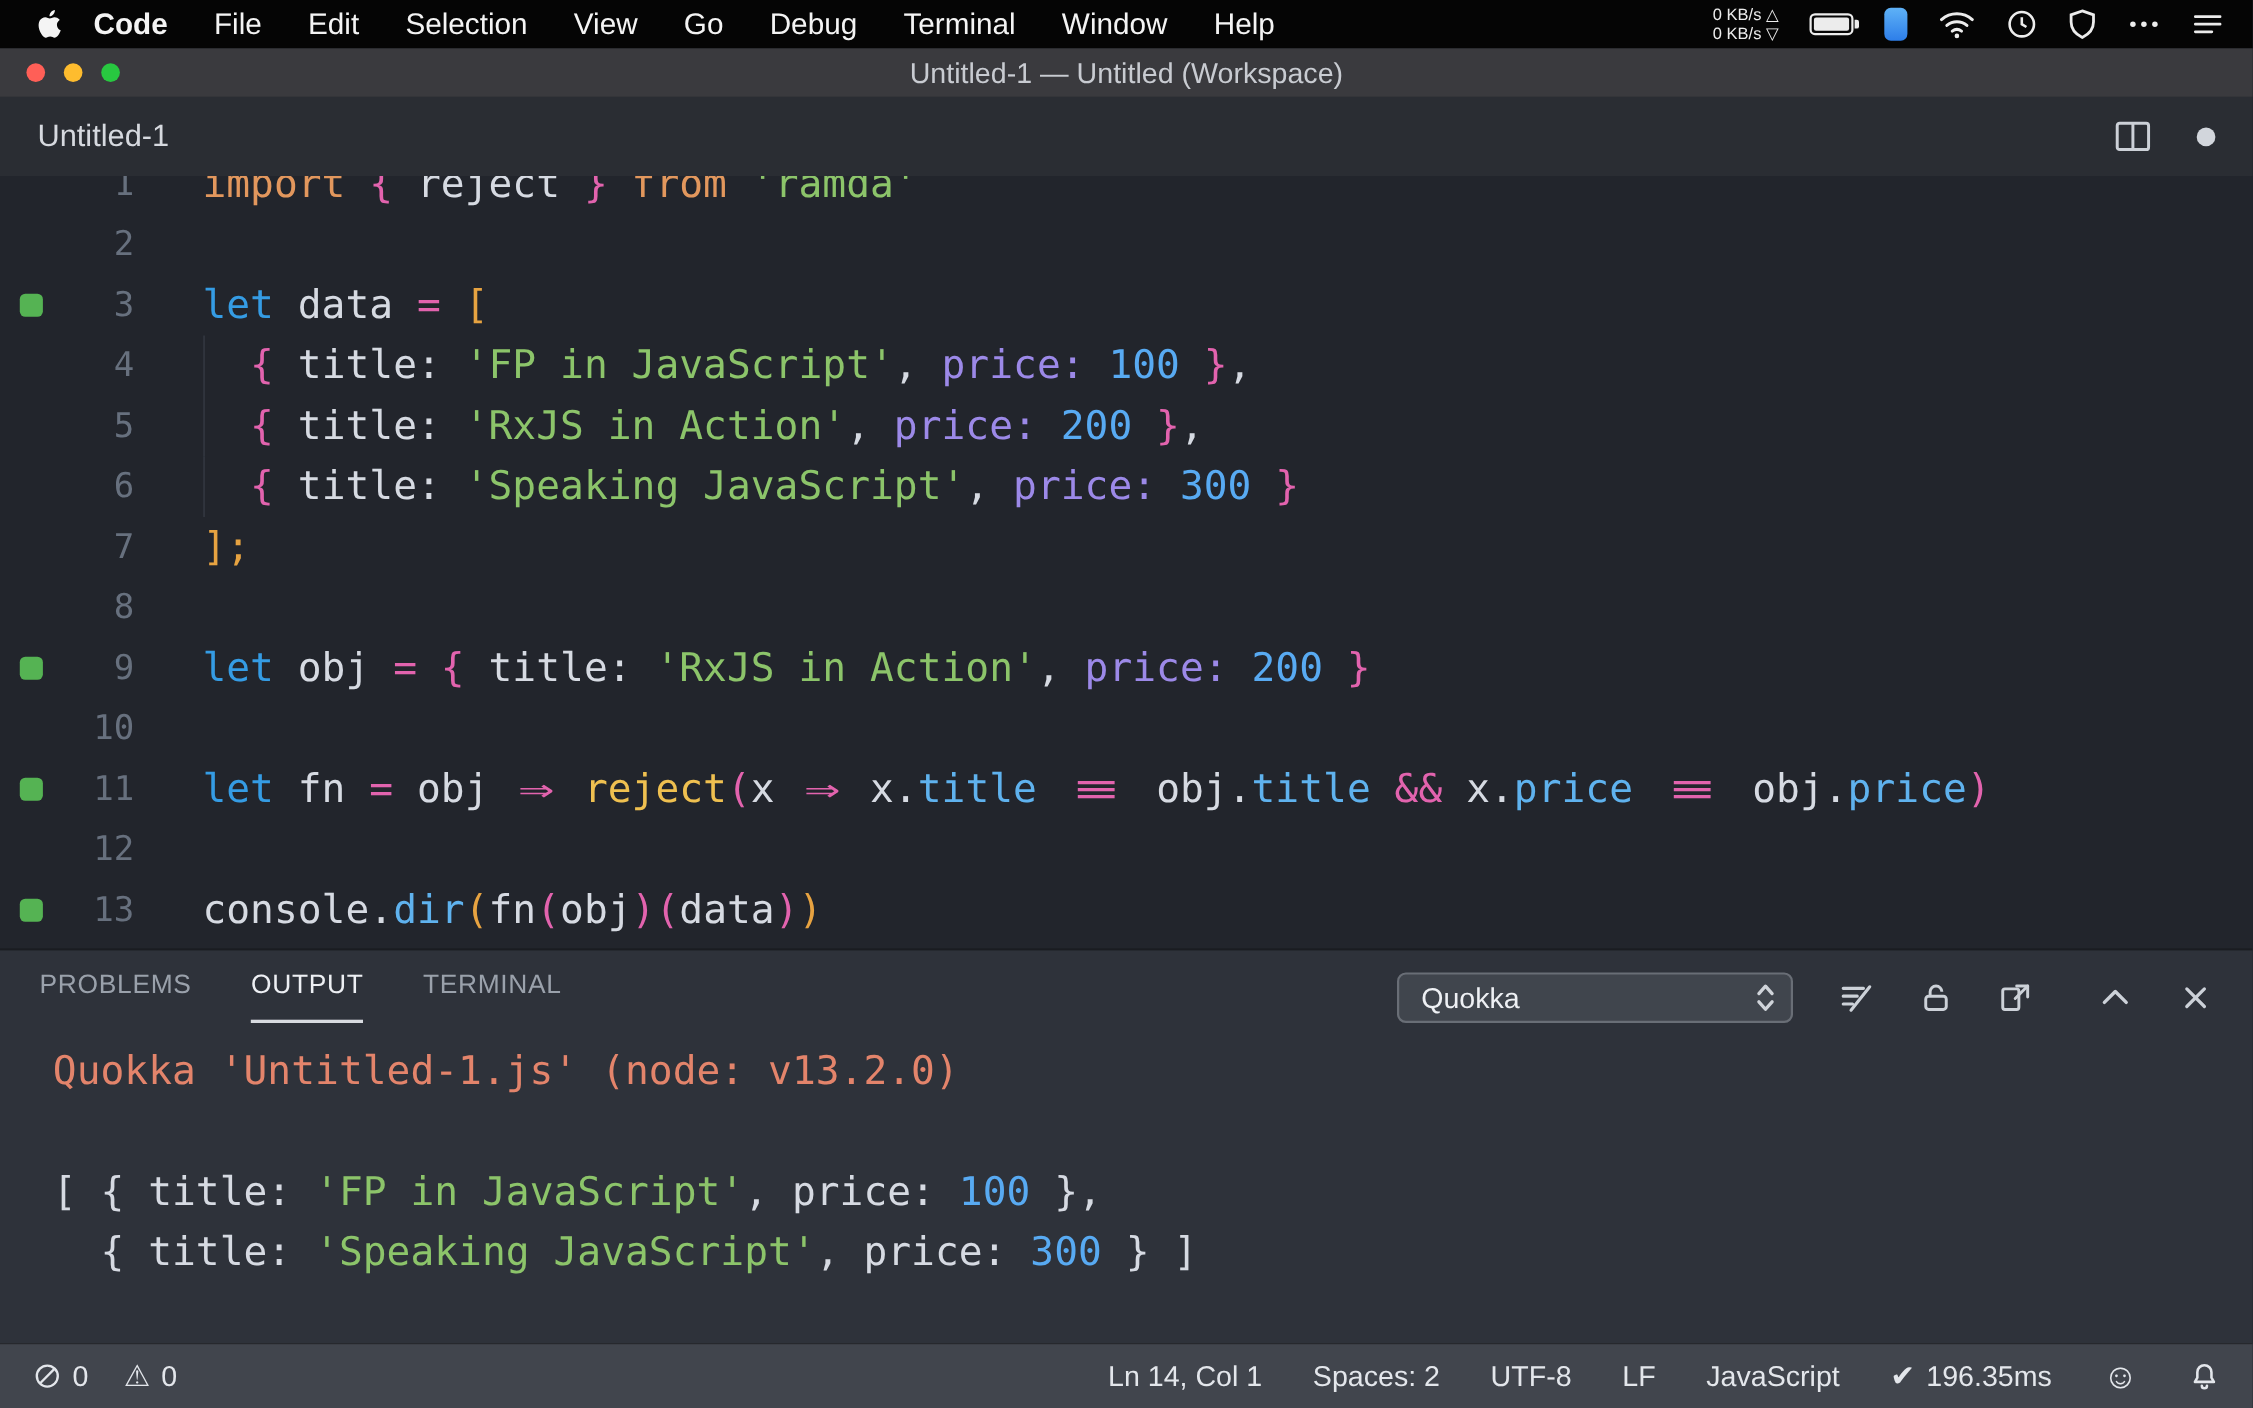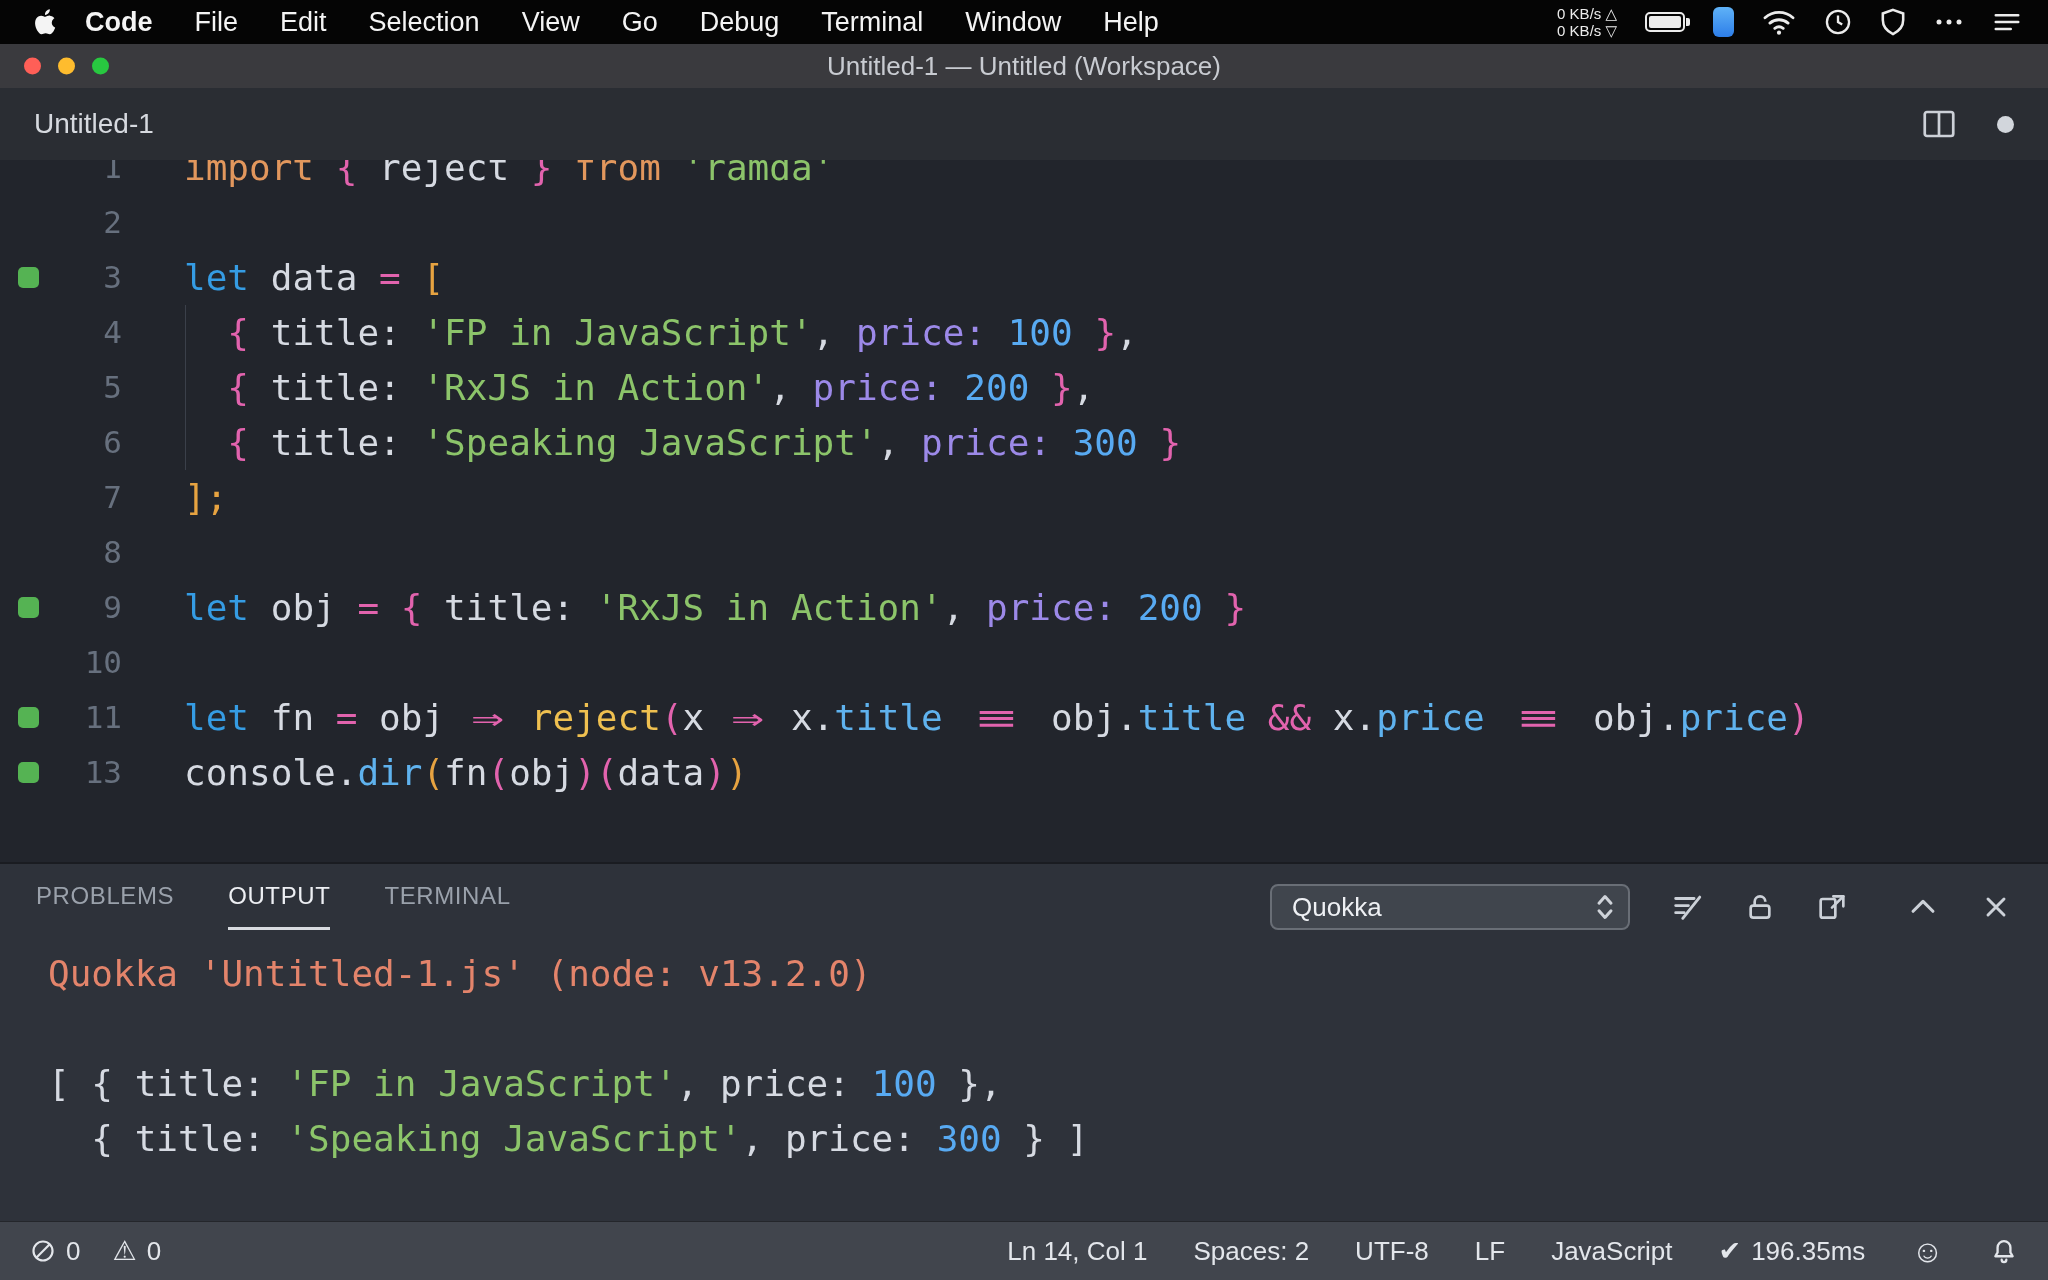--- a/index.html
+++ b/index.html
@@ -179,20 +179,21 @@
         <div class="code-line"><span class="ln">2</span></div>
         <div class="code-line"><span class="marker"></span><span class="ln">3</span><span class="t-kw">let </span><span class="t-fg">data </span><span class="t-pink">= </span><span class="t-gold">[</span></div>
         <div class="code-line guide"><span class="ln">4</span><span class="t-fg">  </span><span class="t-pink">{ </span><span class="t-key">title: </span><span class="t-str">'FP in JavaScript'</span><span class="t-fg">, </span><span class="t-keyv">price: </span><span class="t-num">100</span><span class="t-fg"> </span><span class="t-pink">}</span><span class="t-fg">,</span></div>
         <div class="code-line guide"><span class="ln">5</span><span class="t-fg">  </span><span class="t-pink">{ </span><span class="t-key">title: </span><span class="t-str">'RxJS in Action'</span><span class="t-fg">, </span><span class="t-keyv">price: </span><span class="t-num">200</span><span class="t-fg"> </span><span class="t-pink">}</span><span class="t-fg">,</span></div>
         <div class="code-line guide"><span class="ln">6</span><span class="t-fg">  </span><span class="t-pink">{ </span><span class="t-key">title: </span><span class="t-str">'Speaking JavaScript'</span><span class="t-fg">, </span><span class="t-keyv">price: </span><span class="t-num">300</span><span class="t-fg"> </span><span class="t-pink">}</span></div>
         <div class="code-line"><span class="ln">7</span><span class="t-gold">];</span></div>
         <div class="code-line"><span class="ln">8</span></div>
         <div class="code-line"><span class="marker"></span><span class="ln">9</span><span class="t-kw">let </span><span class="t-fg">obj </span><span class="t-pink">= { </span><span class="t-key">title: </span><span class="t-str">'RxJS in Action'</span><span class="t-fg">, </span><span class="t-keyv">price: </span><span class="t-num">200</span><span class="t-fg"> </span><span class="t-pink">}</span></div>
         <div class="code-line"><span class="ln">10</span></div>
         <div class="code-line"><span class="marker"></span><span class="ln">11</span><span class="t-kw">let </span><span class="t-fg">fn </span><span class="t-pink">= </span><span class="t-fg">obj </span><span class="t-pink2">⇒</span><span class="t-fg"> </span><span class="t-fn">reject</span><span class="t-pink">(</span><span class="t-fg">x </span><span class="t-pink2">⇒</span><span class="t-fg"> x.</span><span class="t-prop">title</span><span class="t-fg"> </span><span class="t-pink3">≡</span><span class="t-fg"> obj.</span><span class="t-prop">title</span><span class="t-fg"> </span><span class="t-pink">&amp;&amp;</span><span class="t-fg"> x.</span><span class="t-prop">price</span><span class="t-fg"> </span><span class="t-pink3">≡</span><span class="t-fg"> obj.</span><span class="t-prop">price</span><span class="t-pink">)</span></div>
+        <div class="code-line"><span class="ln">12</span></div>
         <div class="code-line"><span class="marker"></span><span class="ln">13</span><span class="t-fg">console.</span><span class="t-prop">dir</span><span class="t-gold">(</span><span class="t-fg">fn</span><span class="t-pink">(</span><span class="t-fg">obj</span><span class="t-pink">)</span><span class="t-pink">(</span><span class="t-fg">data</span><span class="t-pink">)</span><span class="t-gold">)</span></div>
       </div>
   </div>
 
   <div class="panel">
     <div class="panel-header">
       <span class="panel-tabs">
           <span class="panel-tab">PROBLEMS</span>
           <span class="panel-tab active">OUTPUT</span>
           <span class="panel-tab">TERMINAL</span>

